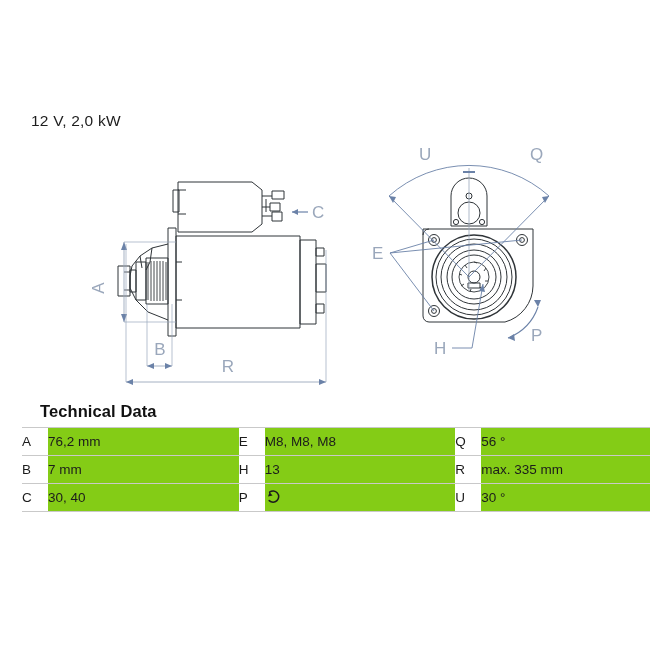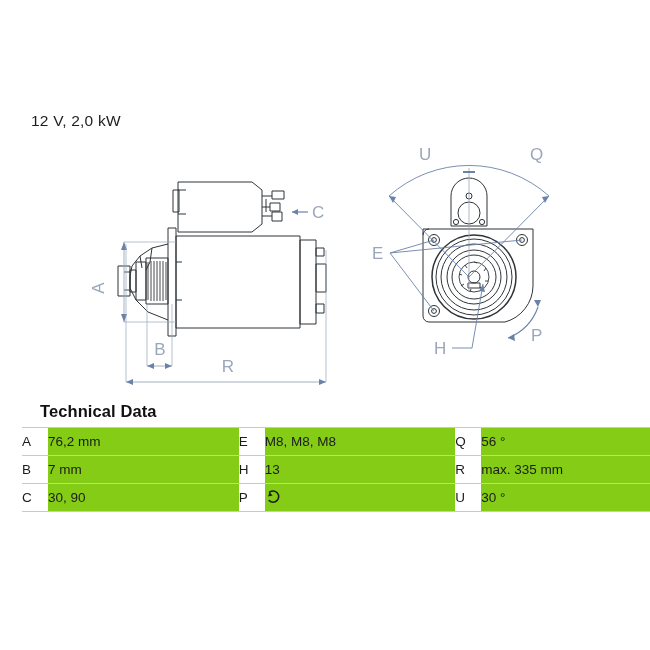--- a/index.html
+++ b/index.html
@@ -277,21 +277,21 @@
       <tr>
         <td class="key">B</td>
         <td class="val">7 mm</td>
         <td class="key">H</td>
         <td class="val">13</td>
         <td class="key">R</td>
         <td class="val">max. 335 mm</td>
       </tr>
       <tr>
         <td class="key">C</td>
-        <td class="val">30, 90</td>
+        <td class="val">30, 40</td>
         <td class="key">P</td>
         <td class="val">
           <span class="rot-icon">
             <svg width="17" height="17" viewBox="0 0 17 17" xmlns="http://www.w3.org/2000/svg">
               <path d="M4.2,12.6 A5.6,5.6 0 1 0 4.6,4.2" fill="none" stroke="#1c1c1c" stroke-width="1.5" stroke-linecap="round"></path>
               <path d="M4.6,4.2 L3.0,8.6 L7.6,7.6 Z" fill="#1c1c1c"></path>
             </svg>
           </span>
         </td>
         <td class="key">U</td>

